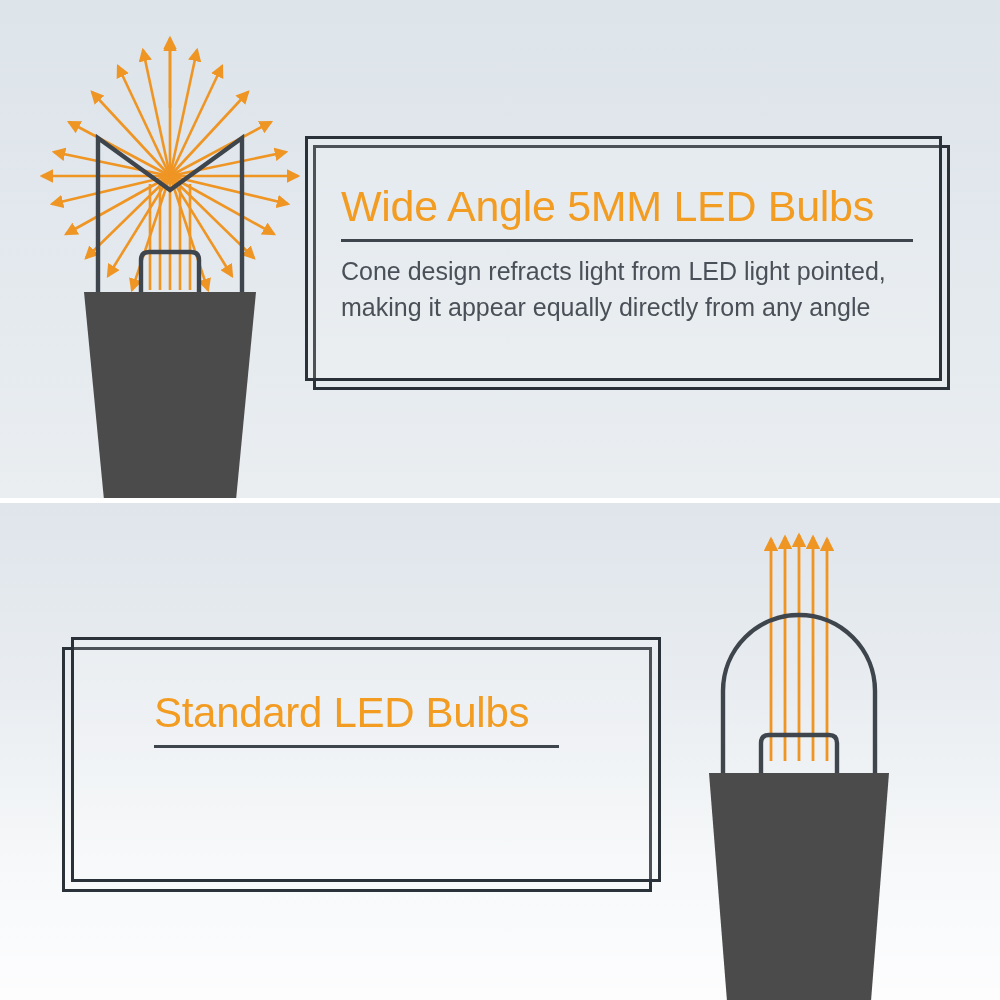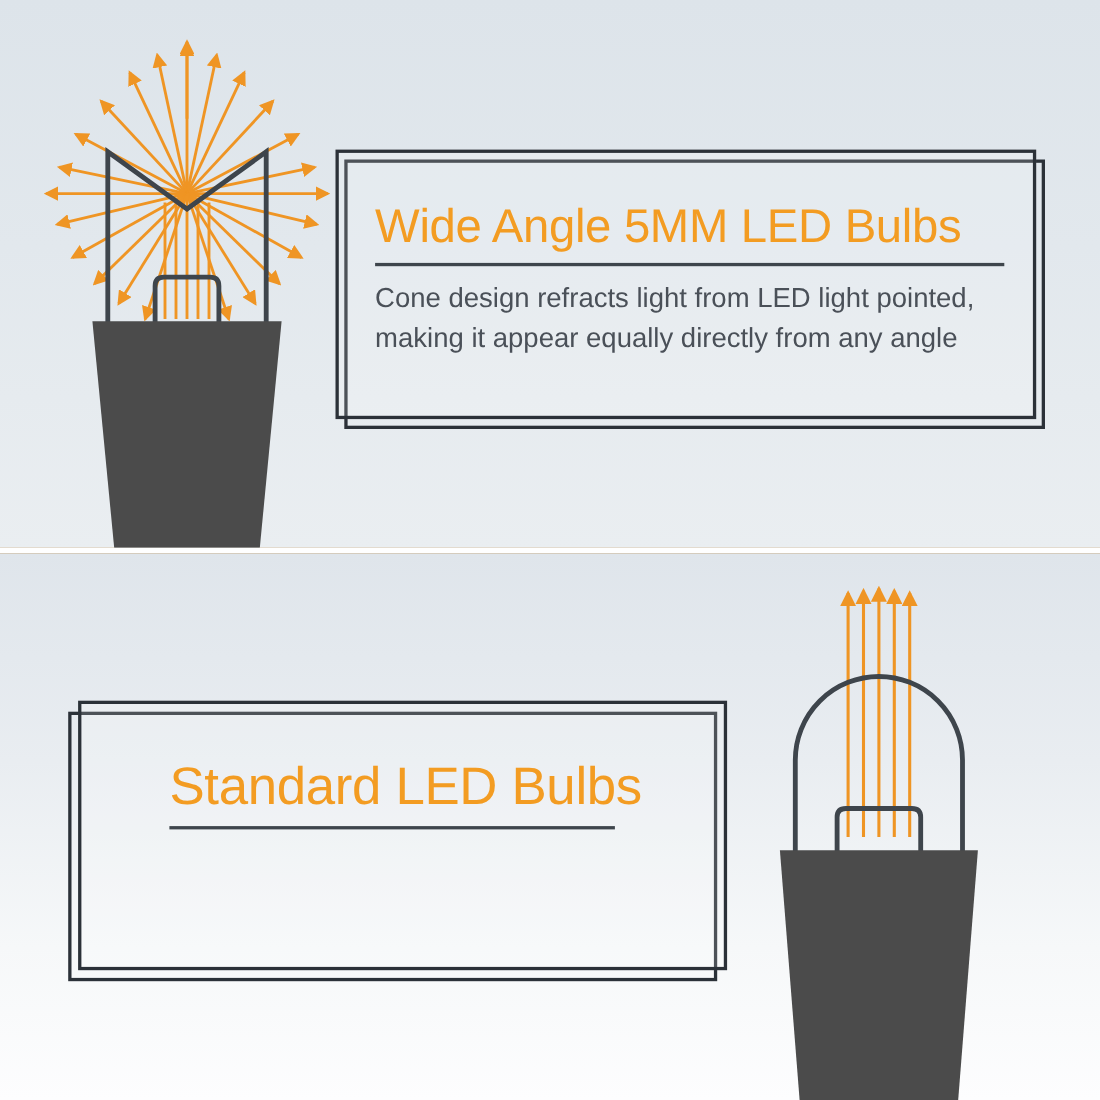--- a/index.html
+++ b/index.html
@@ -11,21 +11,21 @@
     width: 1000px;
     height: 1000px;
     font-family: "Liberation Sans", sans-serif;
     overflow: hidden;
   }
 
   #stage {
     position: relative;
     width: 1000px;
     height: 1000px;
-    background: #a16207;
+    background: #4c1d95;
   }
 
   
   .panel {
     position: absolute;
     left: 0;
     width: 1000px;
     overflow: hidden;
   }
   #panel-top {
@@ -136,21 +136,21 @@
 
   .title {
     color: #f39c22;
     font-size: 43px;
     line-height: 1.05;
     letter-spacing: -0.3px;
     white-space: nowrap;
     margin: 0 0 10px 0;
     font-weight: 400;
   }
-  #tb-bottom .title { font-size: 48px; }
+  #tb-bottom .title { font-size: 42px; }
 
   .rule {
     height: 3px;
     background: #3e454c;
     margin: 0 0 12px 0;
   }
   #tb-top .rule { width: 572px; }
   #tb-bottom .rule { width: 405px; }
 
   .body-text {

